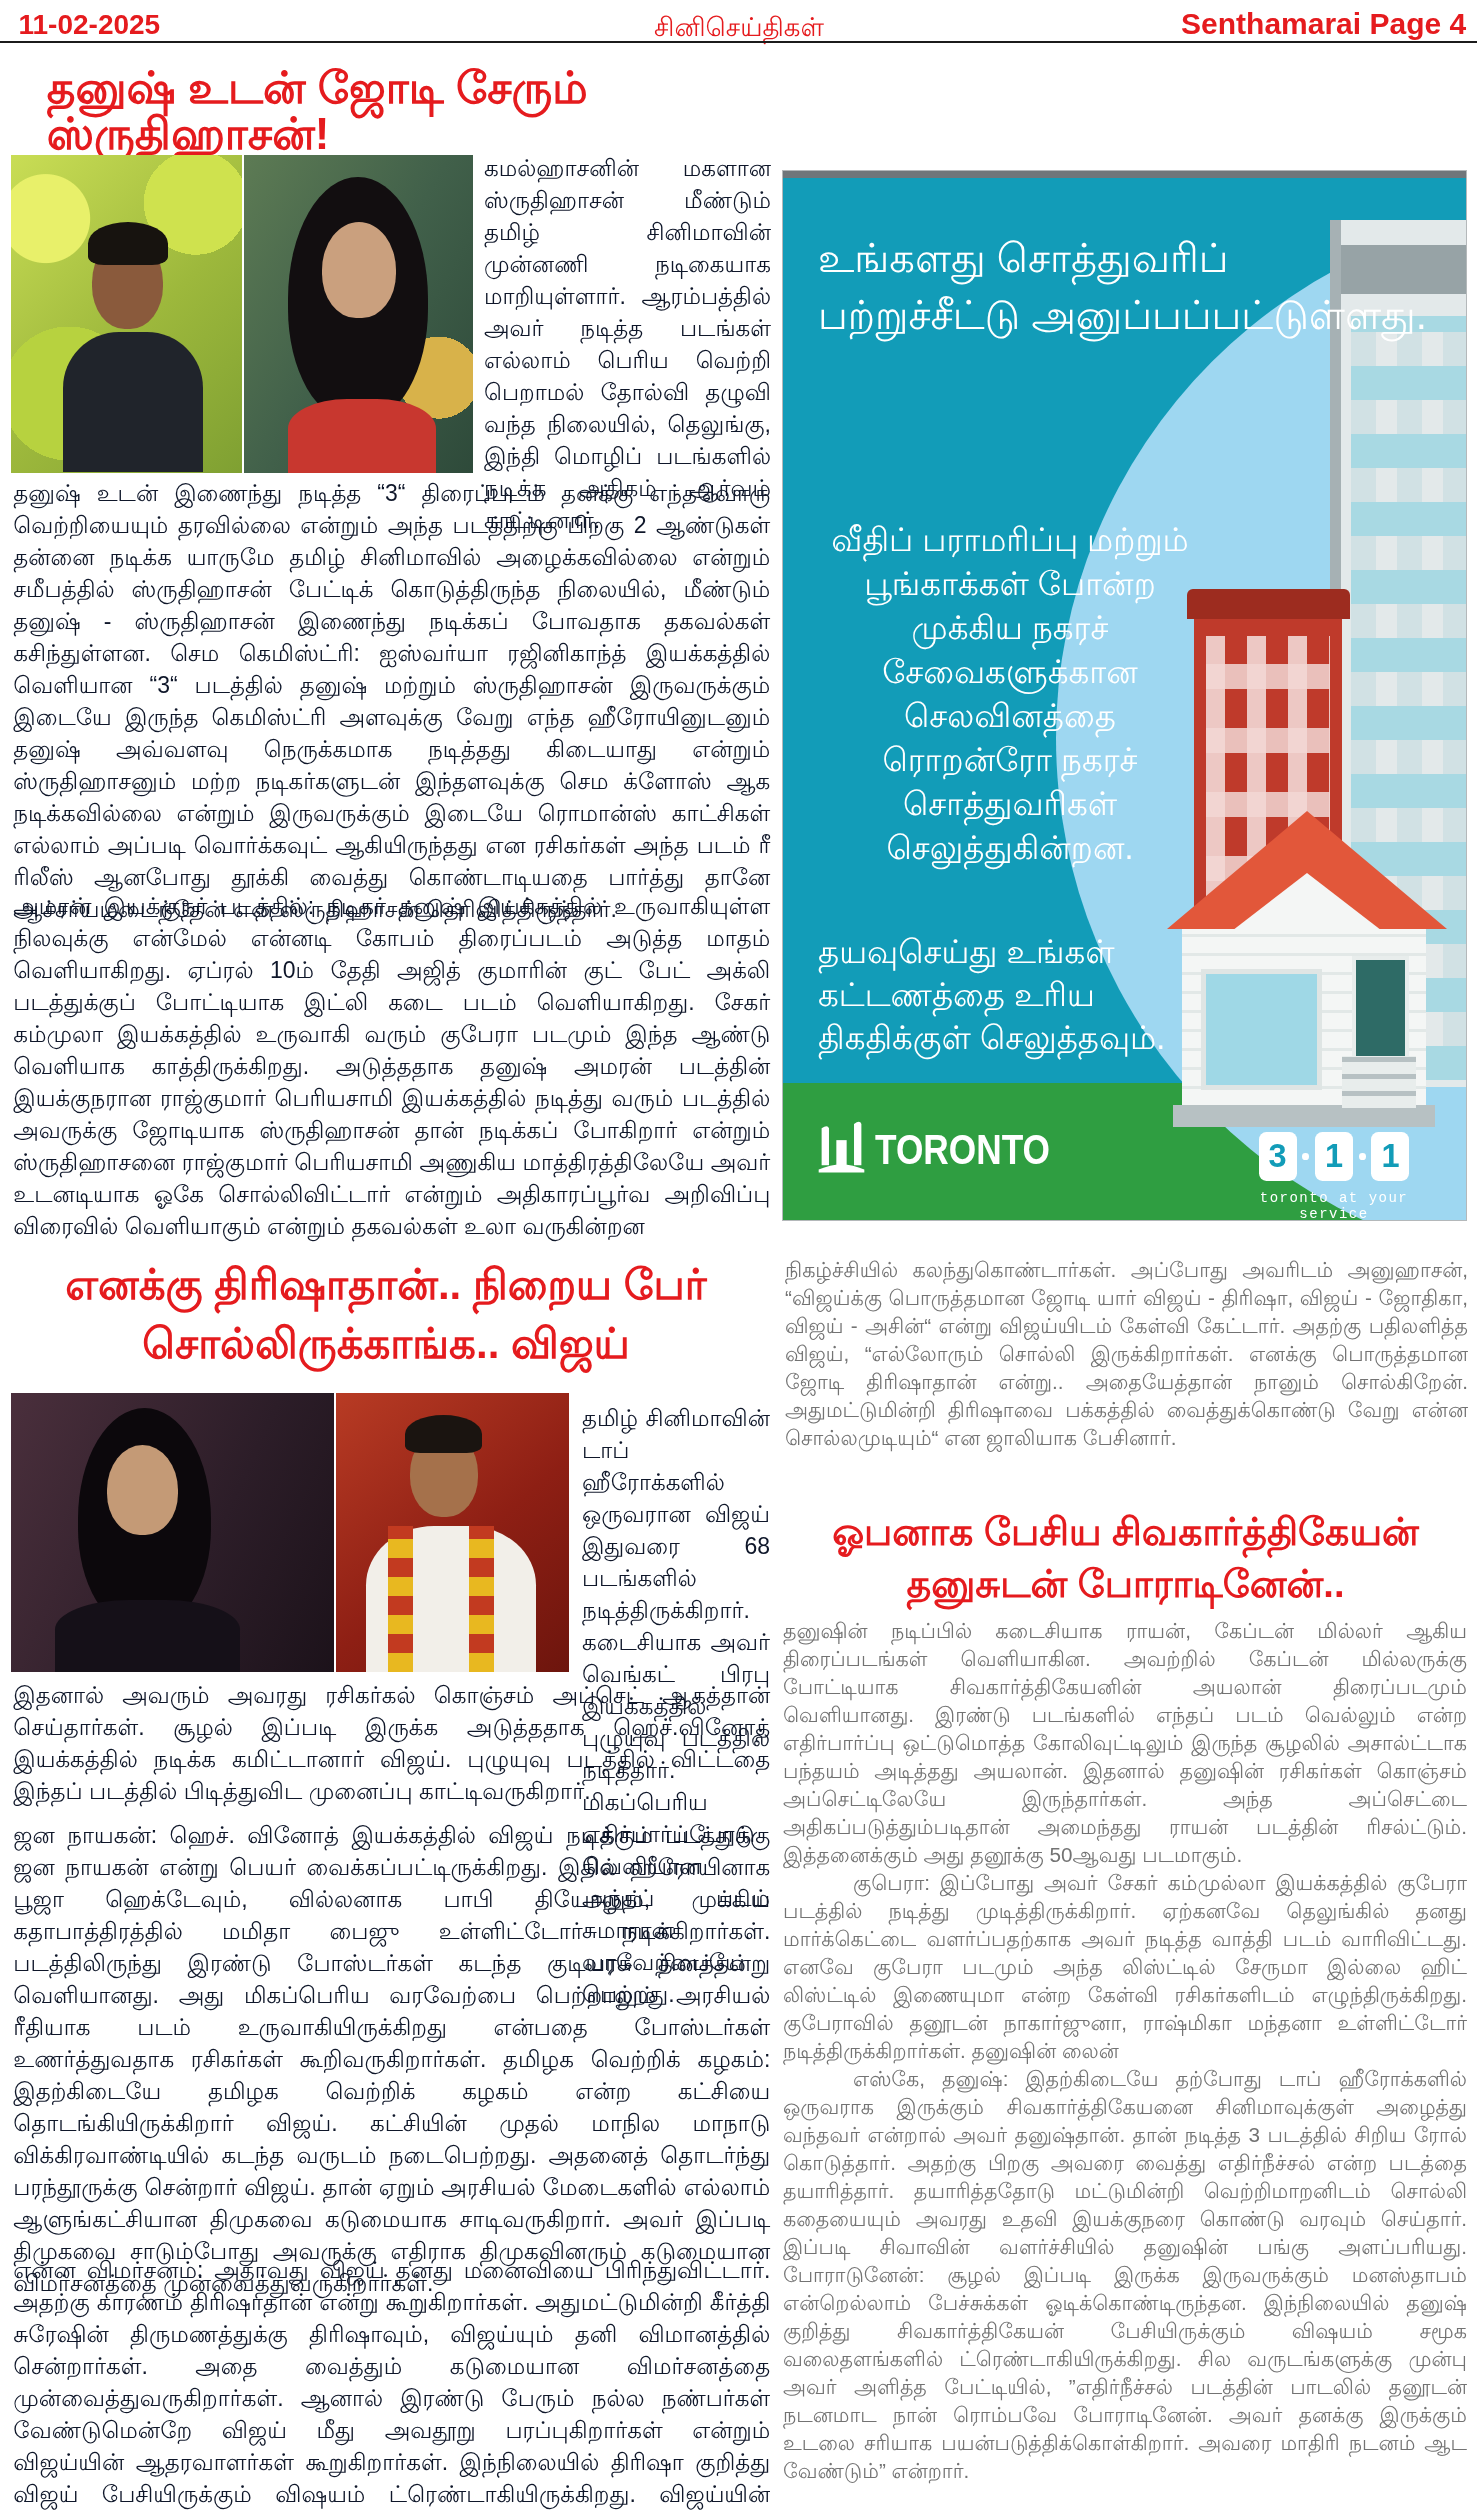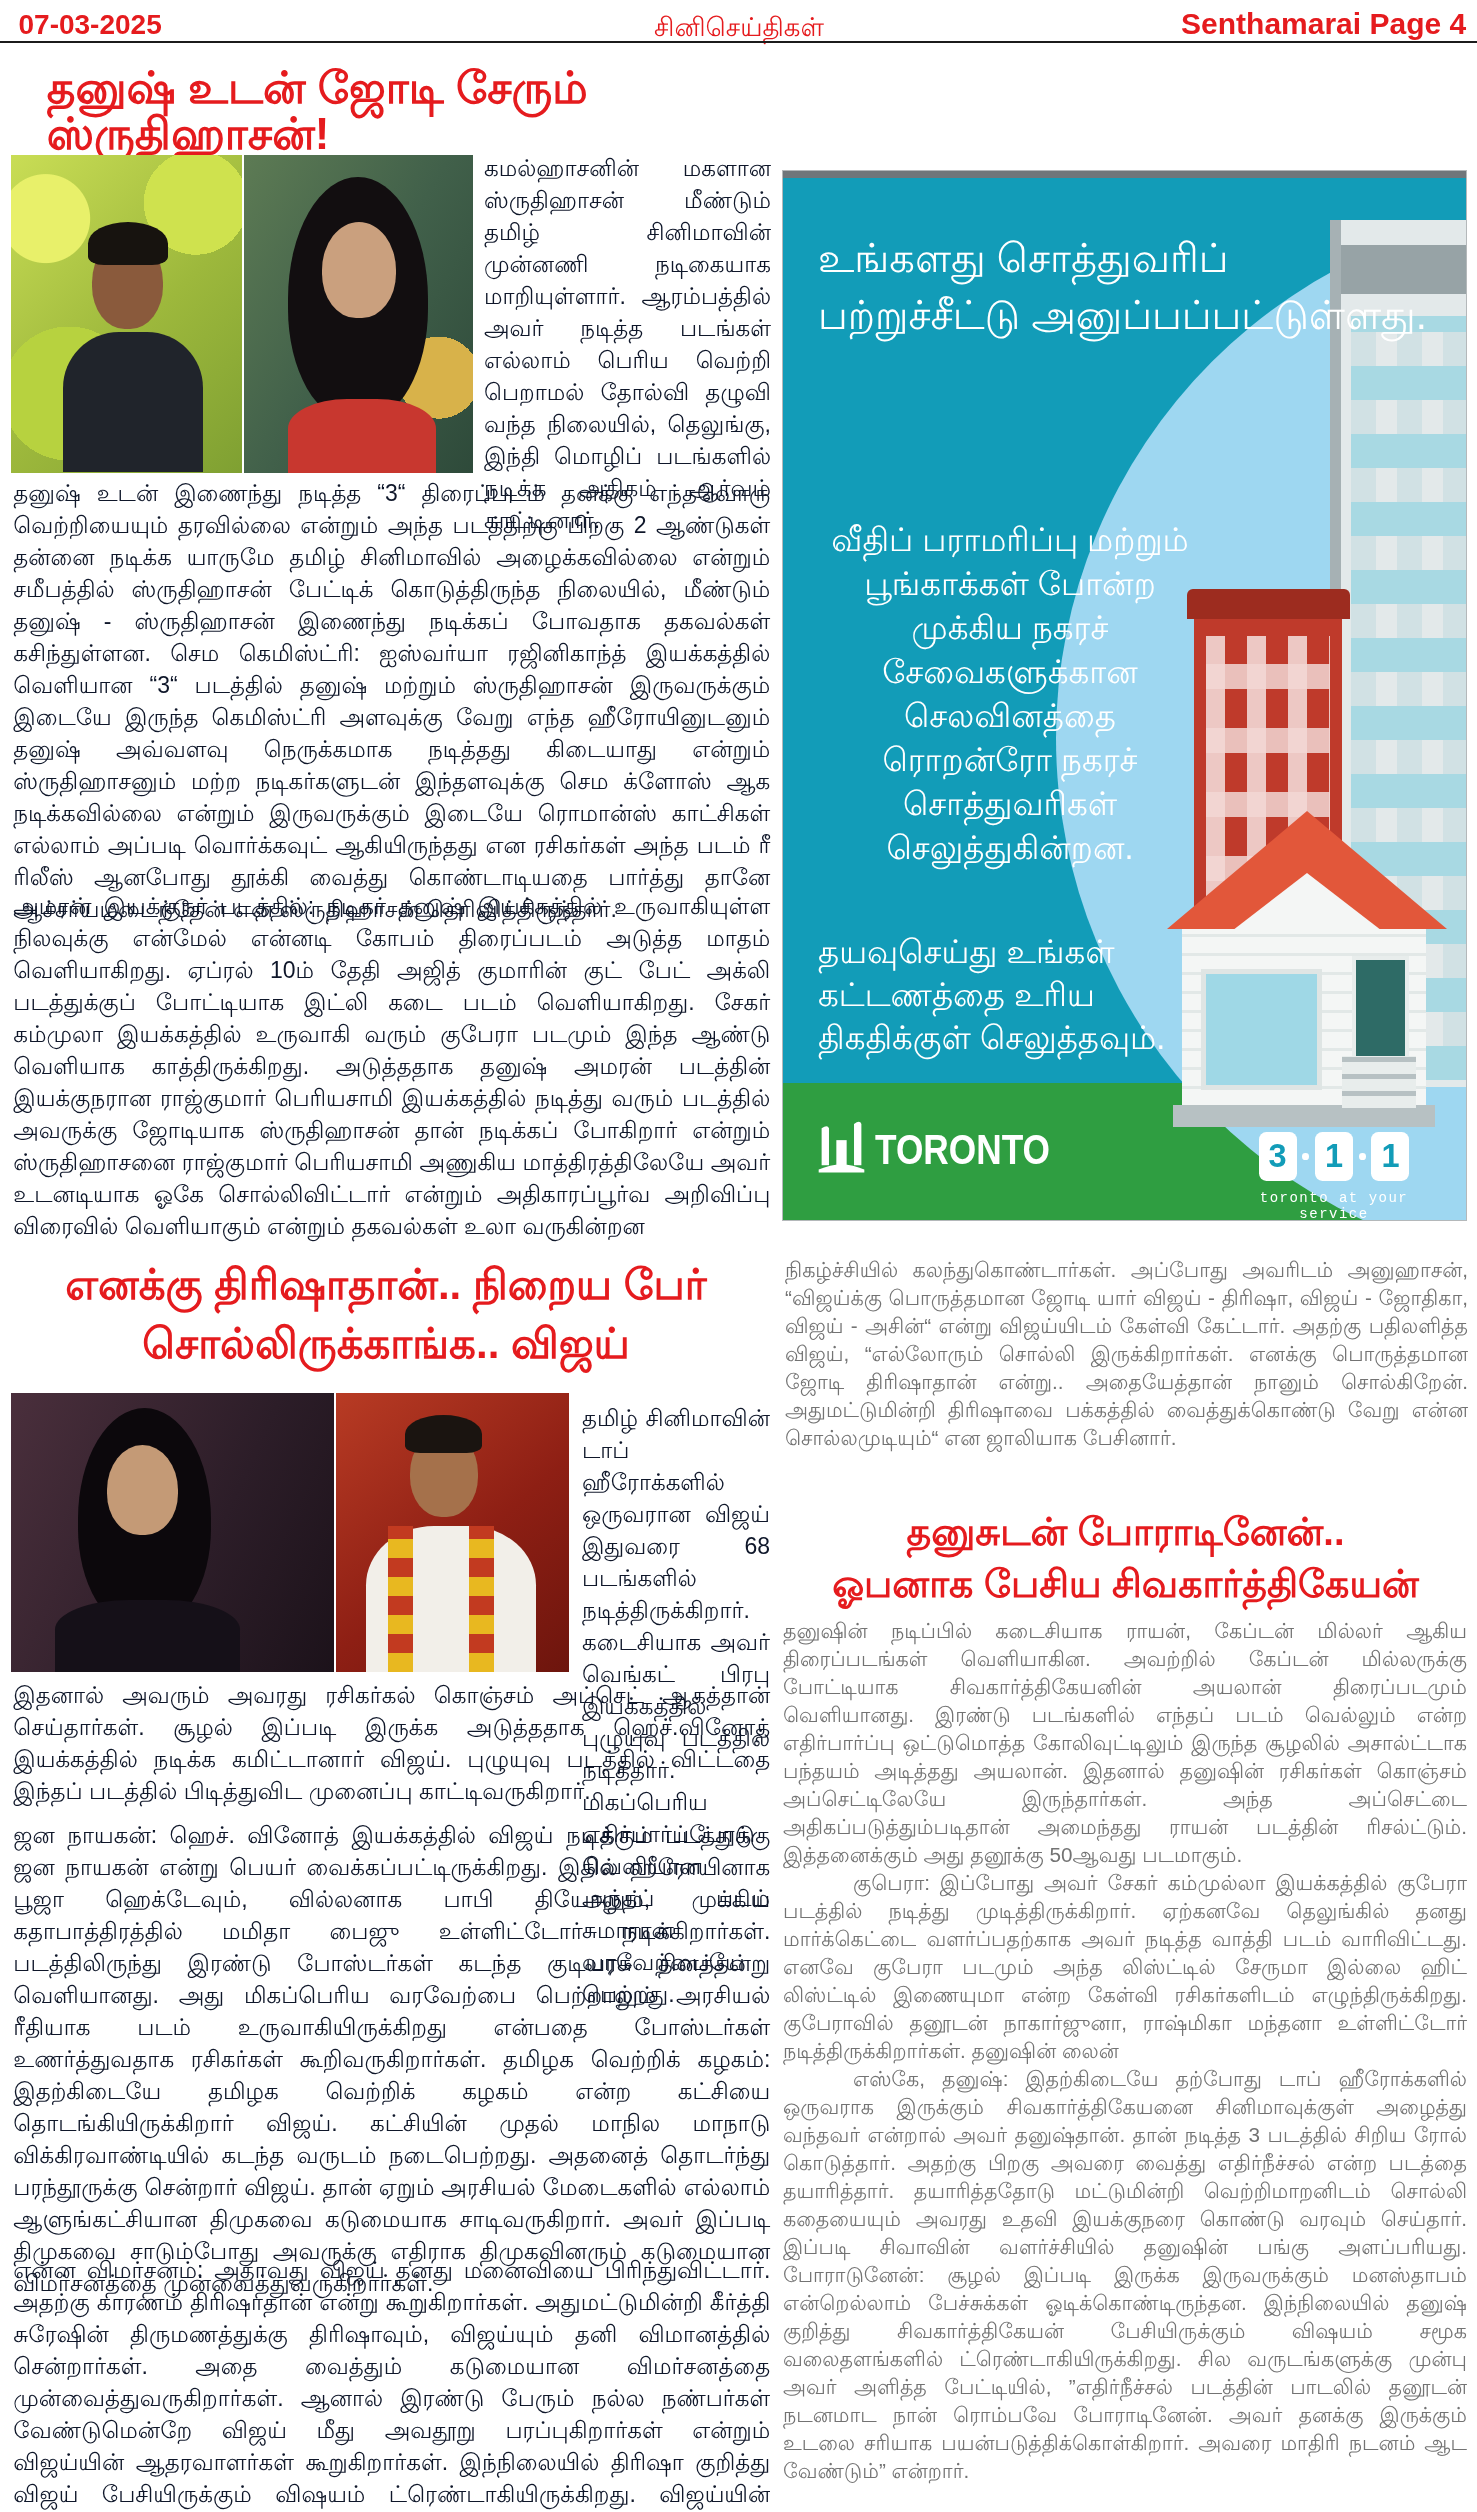--- a/index.html
+++ b/index.html
@@ -87,21 +87,21 @@
   .l311 .tile{width:38px;height:49px;background:#fff;border-radius:7.4px;color:#129cb8;
       font-size:32.5px;font-weight:bold;display:flex;align-items:center;justify-content:center;}
   .l311 .dot{width:6.7px;height:6.7px;border-radius:50%;background:#fff;}
   .l311 .tag{margin-top:8.9px;color:#fff;font-size:14px;letter-spacing:1.5px;font-family:"Liberation Mono",monospace;}
 </style>
 </head>
 <body>
 
 <div class="page">
 
-  <div class="abs hdr-date red">07-03-2025</div>
+  <div class="abs hdr-date red">11-02-2025</div>
   <div class="abs hdr-section red">சினிசெய்திகள்</div>
   <div class="abs hdr-mast red">Senthamarai Page 4</div>
   <div class="abs hdr-rule"></div>
 
   <div class="abs h1a red">தனுஷ் உடன் ஜோடி சேரும் ஸ்ருதிஹாசன்!</div>
 
   <div class="photo ph-dhanush">
     <div class="torso" style="left:52px;top:177px;width:140px;height:140px;background:#20242b;"></div>
     <div class="head" style="left:81px;top:81px;width:71px;height:93px;background:#8a5a3c;"></div>
     <div class="head" style="left:77px;top:67px;width:80px;height:43px;background:#17130f;border-radius:50% 50% 20% 20%;"></div>
@@ -181,22 +181,22 @@
     <div class="head" style="left:74px;top:37px;width:68px;height:87px;background:#a5714b;"></div>
     <div class="head" style="left:69px;top:22px;width:77px;height:38px;background:#1a1410;border-radius:50% 50% 20% 20%;"></div>
   </div>
   <div class="abs body1 t-a2p1">தமிழ் சினிமாவின் டாப் ஹீரோக்களில் ஒருவரான விஜய் இதுவரை 68 படங்களில் நடித்திருக்கிறார். கடைசியாக அவர் வெங்கட் பிரபு இயக்கத்தில் புழுயுவு படத்தில் நடித்தார். மிகப்பெரிய எதிர்பார்ப்போடு வெளியான அந்தப் படம் சுமாரான வரவேற்பையே பெற்றது.</div>
   <div class="abs body1 t-a2p2">இதனால் அவரும் அவரது ரசிகர்கல் கொஞ்சம் அப்செட் ஆகத்தான் செய்தார்கள். சூழல் இப்படி இருக்க அடுத்ததாக ஹெச்.வினோத் இயக்கத்தில் நடிக்க கமிட்டானார் விஜய். புழுயுவு படத்தில் விட்டதை இந்தப் படத்தில் பிடித்துவிட முனைப்பு காட்டிவருகிறார்.</div>
   <div class="abs body1 t-a2p3">ஜன நாயகன்: ஹெச். வினோத் இயக்கத்தில் விஜய் நடிக்கும் படத்துக்கு ஜன நாயகன் என்று பெயர் வைக்கப்பட்டிருக்கிறது. இதில் ஹீரோயினாக பூஜா ஹெக்டேவும், வில்லனாக பாபி தியோலும், முக்கிய கதாபாத்திரத்தில் மமிதா பைஜு உள்ளிட்டோர் நடிக்கிறார்கள். படத்திலிருந்து இரண்டு போஸ்டர்கள் கடந்த குடியரசு தினத்தன்று வெளியானது. அது மிகப்பெரிய வரவேற்பை பெற்றாலும் அரசியல் ரீதியாக படம் உருவாகியிருக்கிறது என்பதை போஸ்டர்கள் உணர்த்துவதாக ரசிகர்கள் கூறிவருகிறார்கள். தமிழக வெற்றிக் கழகம்: இதற்கிடையே தமிழக வெற்றிக் கழகம் என்ற கட்சியை தொடங்கியிருக்கிறார் விஜய். கட்சியின் முதல் மாநில மாநாடு விக்கிரவாண்டியில் கடந்த வருடம் நடைபெற்றது. அதனைத் தொடர்ந்து பரந்தூருக்கு சென்றார் விஜய். தான் ஏறும் அரசியல் மேடைகளில் எல்லாம் ஆளுங்கட்சியான திமுகவை கடுமையாக சாடிவருகிறார். அவர் இப்படி திமுகவை சாடும்போது அவருக்கு எதிராக திமுகவினரும் கடுமையான விமர்சனத்தை முன்வைத்துவருகிறார்கள்.</div>
   <div class="abs body1 t-a2p4">என்ன விமர்சனம்: அதாவது விஜய் தனது மனைவியை பிரிந்துவிட்டார். அதற்கு காரணம் திரிஷாதான் என்று கூறுகிறார்கள். அதுமட்டுமின்றி கீர்த்தி சுரேஷின் திருமணத்துக்கு திரிஷாவும், விஜய்யும் தனி விமானத்தில் சென்றார்கள். அதை வைத்தும் கடுமையான விமர்சனத்தை முன்வைத்துவருகிறார்கள். ஆனால் இரண்டு பேரும் நல்ல நண்பர்கள் வேண்டுமென்றே விஜய் மீது அவதூறு பரப்புகிறார்கள் என்றும் விஜய்யின் ஆதரவாளர்கள் கூறுகிறார்கள். இந்நிலையில் திரிஷா குறித்து விஜய் பேசியிருக்கும் விஷயம் ட்ரெண்டாகியிருக்கிறது. விஜய்யின் பேட்டி: சில வருடங்களுக்கு முன்பு விஜய்யும், திரிஷாவும் காஃபி வித் அனு</div>
 
   <div class="abs body2 t-a3lede">நிகழ்ச்சியில் கலந்துகொண்டார்கள். அப்போது அவரிடம் அனுஹாசன், “விஜய்க்கு பொருத்தமான ஜோடி யார் விஜய் - திரிஷா, விஜய் - ஜோதிகா, விஜய் - அசின்“ என்று விஜய்யிடம் கேள்வி கேட்டார். அதற்கு பதிலளித்த விஜய், “எல்லோரும் சொல்லி இருக்கிறார்கள். எனக்கு பொருத்தமான ஜோடி திரிஷாதான் என்று.. அதையேத்தான் நானும் சொல்கிறேன். அதுமட்டுமின்றி திரிஷாவை பக்கத்தில் வைத்துக்கொண்டு வேறு என்ன சொல்லமுடியும்“ என ஜாலியாக பேசினார்.</div>
   <div class="abs h3a red">
+    <div>ஓபனாக பேசிய சிவகார்த்திகேயன்</div>
     <div>தனுசுடன் போராடினேன்..</div>
-    <div>ஓபனாக பேசிய சிவகார்த்திகேயன்</div>
   </div>
   <div class="abs body2 a3body">
     <p>தனுஷின் நடிப்பில் கடைசியாக ராயன், கேப்டன் மில்லர் ஆகிய திரைப்படங்கள் வெளியாகின. அவற்றில் கேப்டன் மில்லருக்கு போட்டியாக சிவகார்த்திகேயனின் அயலான் திரைப்படமும் வெளியானது. இரண்டு படங்களில் எந்தப் படம் வெல்லும் என்ற எதிர்பார்ப்பு ஒட்டுமொத்த கோலிவுட்டிலும் இருந்த சூழலில் அசால்ட்டாக பந்தயம் அடித்தது அயலான். இதனால் தனுஷின் ரசிகர்கள் கொஞ்சம் அப்செட்டிலேயே இருந்தார்கள். அந்த அப்செட்டை அதிகப்படுத்தும்படிதான் அமைந்தது ராயன் படத்தின் ரிசல்ட்டும். இத்தனைக்கும் அது தனூக்கு 50ஆவது படமாகும்.</p>
     <p class="ind">குபெரா: இப்போது அவர் சேகர் கம்முல்லா இயக்கத்தில் குபேரா படத்தில் நடித்து முடித்திருக்கிறார். ஏற்கனவே தெலுங்கில் தனது மார்க்கெட்டை வளர்ப்பதற்காக அவர் நடித்த வாத்தி படம் வாரிவிட்டது. எனவே குபேரா படமும் அந்த லிஸ்ட்டில் சேருமா இல்லை ஹிட் லிஸ்ட்டில் இணையுமா என்ற கேள்வி ரசிகர்களிடம் எழுந்திருக்கிறது. குபேராவில் தனூடன் நாகார்ஜுனா, ராஷ்மிகா மந்தனா உள்ளிட்டோர் நடித்திருக்கிறார்கள். தனுஷின் லைன்</p>
     <p class="ind">எஸ்கே, தனுஷ்: இதற்கிடையே தற்போது டாப் ஹீரோக்களில் ஒருவராக இருக்கும் சிவகார்த்திகேயனை சினிமாவுக்குள் அழைத்து வந்தவர் என்றால் அவர் தனுஷ்தான். தான் நடித்த 3 படத்தில் சிறிய ரோல் கொடுத்தார். அதற்கு பிறகு அவரை வைத்து எதிர்நீச்சல் என்ற படத்தை தயாரித்தார். தயாரித்ததோடு மட்டுமின்றி வெற்றிமாறனிடம் சொல்லி கதையையும் அவரது உதவி இயக்குநரை கொண்டு வரவும் செய்தார். இப்படி சிவாவின் வளர்ச்சியில் தனுஷின் பங்கு அளப்பரியது. போராடுனேன்: சூழல் இப்படி இருக்க இருவருக்கும் மனஸ்தாபம் என்றெல்லாம் பேச்சுக்கள் ஓடிக்கொண்டிருந்தன. இந்நிலையில் தனுஷ் குறித்து சிவகார்த்திகேயன் பேசியிருக்கும் விஷயம் சமூக வலைதளங்களில் ட்ரெண்டாகியிருக்கிறது. சில வருடங்களுக்கு முன்பு அவர் அளித்த பேட்டியில், ”எதிர்நீச்சல் படத்தின் பாடலில் தனூடன் நடனமாட நான் ரொம்பவே போராடினேன். அவர் தனக்கு இருக்கும் உடலை சரியாக பயன்படுத்திக்கொள்கிறார். அவரை மாதிரி நடனம் ஆட வேண்டும்” என்றார்.</p>
   </div>
 
 </div>
 
 

